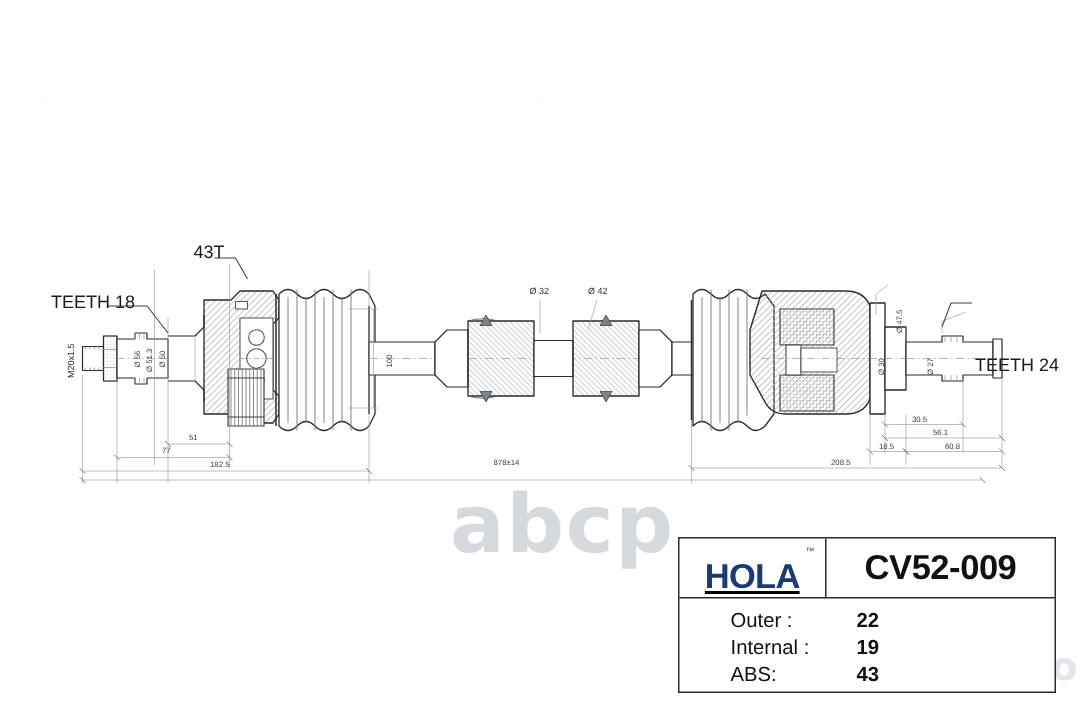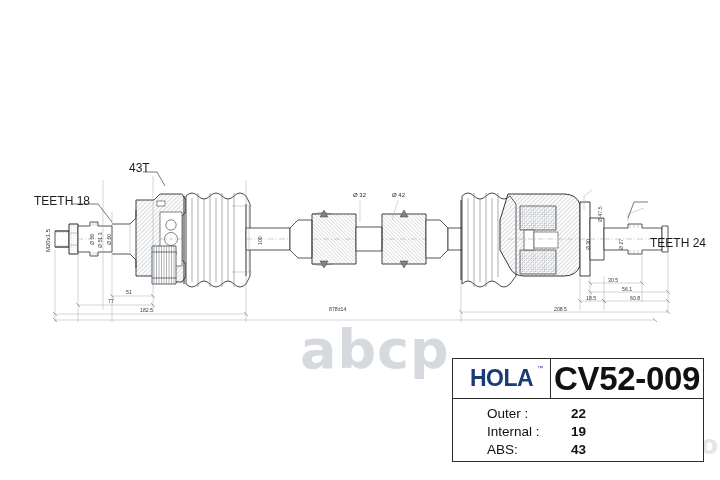--- a/index.html
+++ b/index.html
@@ -47,33 +47,33 @@
 
   
   .title-block{
     position:absolute;left:452px;top:358px;width:252px;height:104px;
     border:1.6px solid #2b2b2b;background:#fff;
     box-sizing:border-box;
   }
   .tb-top{display:flex;height:40px;border-bottom:1.6px solid #2b2b2b;box-sizing:border-box;}
   .tb-logo{
     width:98px;border-right:1.6px solid #2b2b2b;
-    display:flex;align-items:center;justify-content:center;
-    box-sizing:border-box;position:relative;
+    display:flex;align-items:flex-end;justify-content:center;
+    box-sizing:border-box;position:relative;text-decoration:underline;
   }
   .tb-logo .logo-txt{
     font-size:23px;font-weight:700;color:#1a3a78;
     letter-spacing:-0.5px;font-family:"Liberation Sans",sans-serif;
   }
   .tb-logo .tm{
     position:absolute;right:7px;top:6px;font-size:6px;color:#1a3a78;
   }
   .tb-code{
     flex:1;display:flex;align-items:center;justify-content:center;
-    font-size:33px;font-weight:700;color:#111;letter-spacing:-0.3px;
+    font-size:23px;font-weight:700;color:#111;letter-spacing:-0.3px;
   }
   .tb-body{height:62px;padding:6px 0 0 0;box-sizing:border-box;}
   .spec-row{
     display:flex;height:18px;line-height:18px;font-size:13.5px;color:#111;
   }
   .spec-label{width:118px;text-align:left;padding-left:34px;box-sizing:border-box;}
   .spec-value{font-weight:700;}
 
   
   .lbl{position:absolute;color:#1b1b1b;font-family:"Liberation Sans",sans-serif;white-space:nowrap;}

